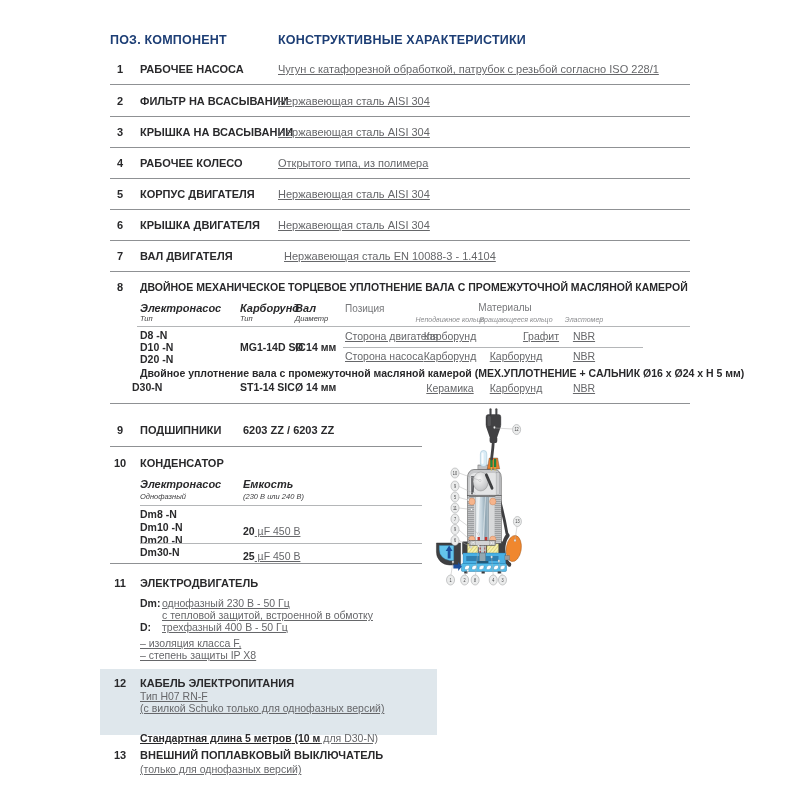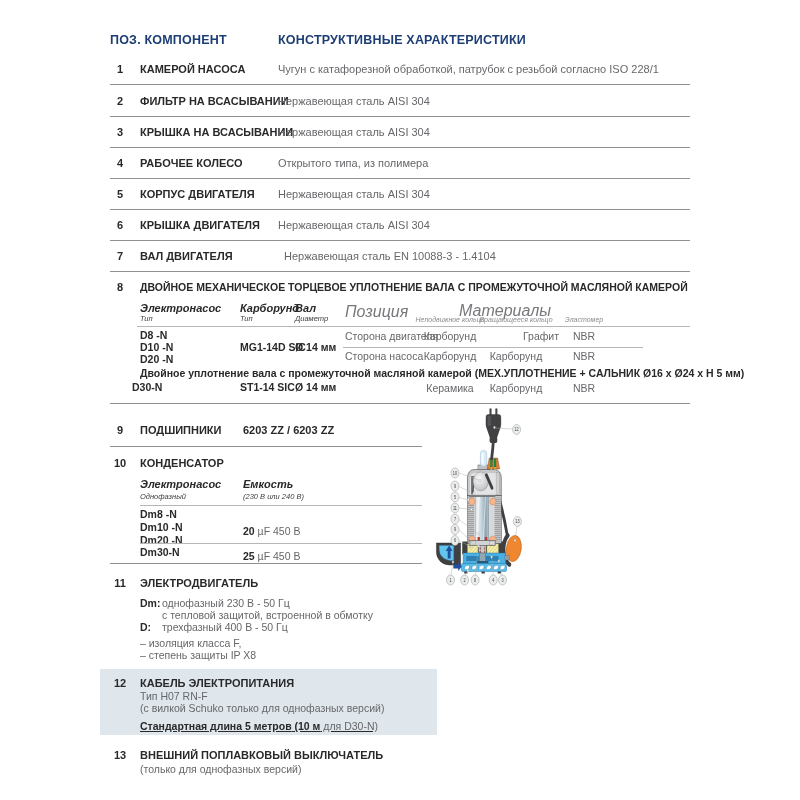--- a/index.html
+++ b/index.html
@@ -1,44 +1,44 @@
 <!DOCTYPE html>
 <html><head>
 <meta charset="utf-8">
 <style>
   html,body{margin:0;padding:0;background:#ffffff;}
   #page{position:relative;width:800px;height:800px;background:#ffffff;overflow:hidden;
         font-family:"Liberation Sans",sans-serif;}
   .t{position:absolute;white-space:nowrap;line-height:1.15;}
   .b{font-weight:bold;color:#29292b;font-size:11px;}
-  .g{color:#66676a;font-size:11px;font-weight:normal;}
+  .g{color:#66676a;font-size:11px;font-weight:normal;text-decoration:underline;}
   .nb{color:#1d3e75;font-weight:bold;font-size:12.5px;letter-spacing:.2px;}
   .ib{font-style:italic;font-weight:bold;color:#29292b;font-size:11px;}
   .ibs{font-style:italic;font-weight:normal;color:#3c3c3e;font-size:7.5px;}
-  .ig{font-style:italic;color:#77787b;font-size:16px;}
+  .ig{color:#77787b;font-size:10px;}
   .sc{font-style:italic;color:#8a8b8e;font-size:7px;width:90px;text-align:center;}
   .mc{width:90px;text-align:center;}
   .num{left:108px;width:24px;text-align:center;}
   .s10{font-size:10.5px;}
   .hr{position:absolute;height:1px;background:#8f9194;}
   .hr2{position:absolute;height:1px;background:#b4b6b8;}
   .hl{position:absolute;background:#dfe7ec;}
-  .ul{text-decoration:underline;color:#29292b;}
+  .ul{text-decoration:underline;color:#29292b;margin-top:12px;}
   svg text{font-family:"Liberation Sans",sans-serif;}
 </style>
 </head>
 <body>
 
 <div id="page">
 
   <div class="t nb" style="left:110px;top:33px">ПОЗ. КОМПОНЕНТ</div>
   <div class="t nb" style="left:278px;top:33px">КОНСТРУКТИВНЫЕ ХАРАКТЕРИСТИКИ</div>
 
   <div class="t b num" style="top:63px">1</div>
-  <div class="t b" style="left:140px;top:63px">КАМЕРОЙ НАСОСА</div>
+  <div class="t b" style="left:140px;top:63px">РАБОЧЕЕ НАСОСА</div>
   <div class="t g" style="left:278px;top:63px">Чугун с катафорезной обработкой, патрубок с резьбой согласно ISO 228/1</div>
   <div class="hr" style="top:84px;left:110px;width:580px"></div>
 
   <div class="t b num" style="top:95px">2</div>
   <div class="t b" style="left:140px;top:95px">ФИЛЬТР НА ВСАСЫВАНИИ</div>
   <div class="t g" style="left:278px;top:95px">Нержавеющая сталь AISI 304</div>
   <div class="hr" style="top:116px;left:110px;width:580px"></div>
 
   <div class="t b num" style="top:126px">3</div>
   <div class="t b" style="left:140px;top:126px">КРЫШКА НА ВСАСЫВАНИИ</div>

